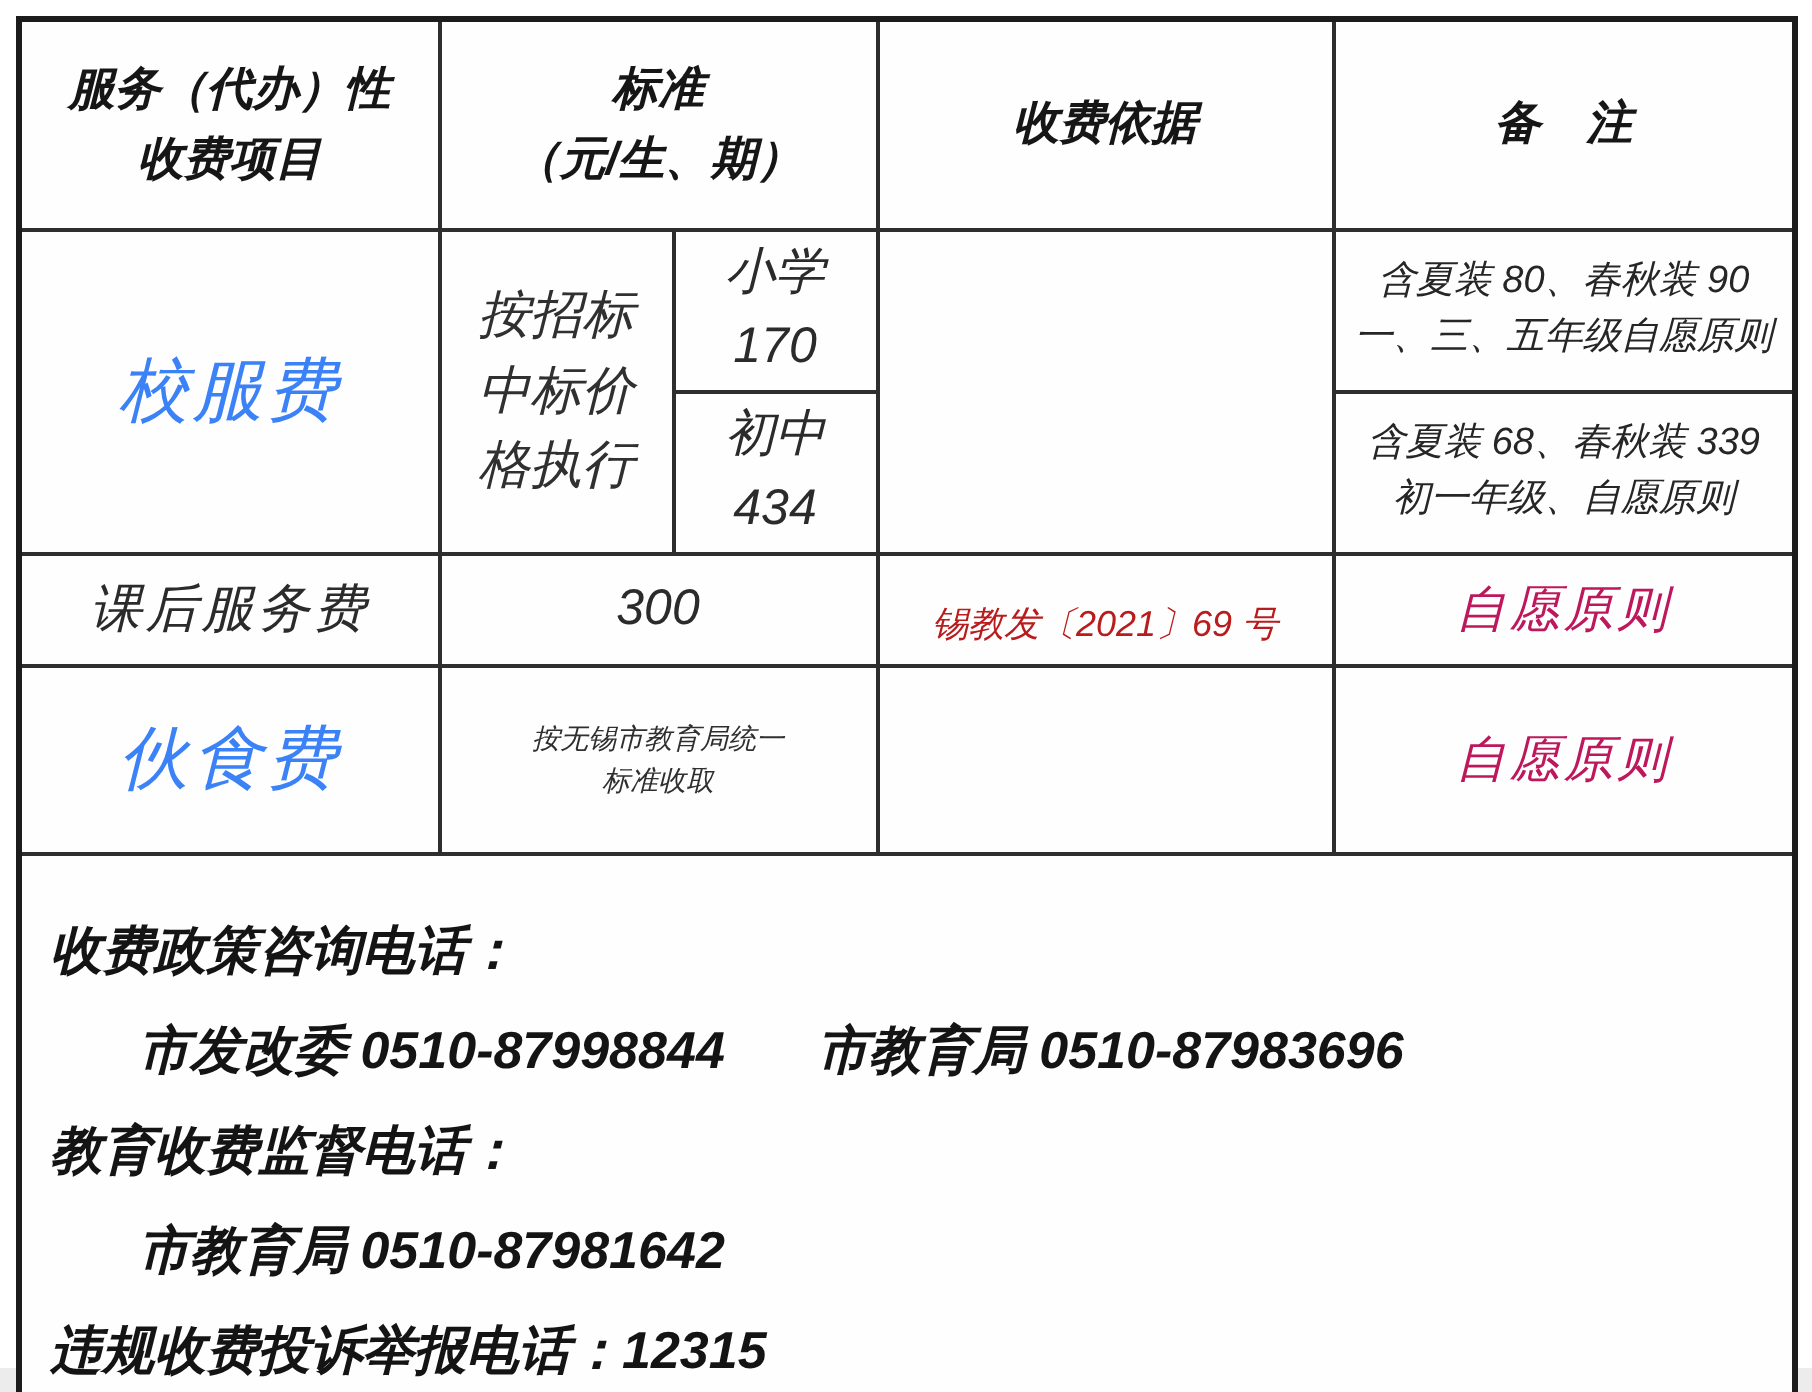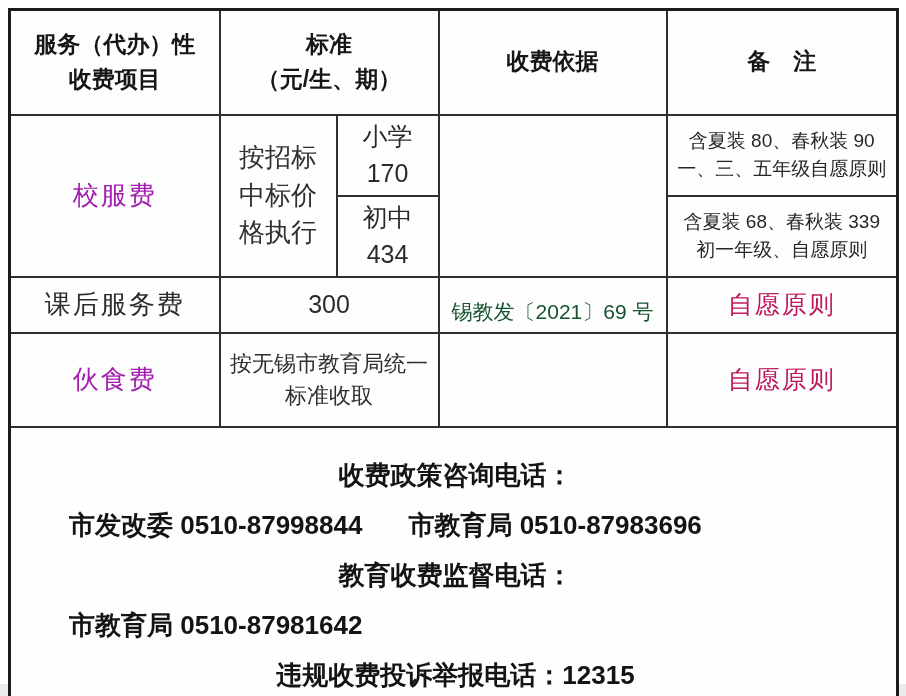--- a/index.html
+++ b/index.html
@@ -7,20 +7,21 @@
     width: 906px; height: 696px;
     background: #fbfbfb;
     font-family: "Liberation Sans", sans-serif;
     color: #1d1d1d;
     overflow: hidden;
   }
   .page {
     position: relative;
     width: 906px; height: 696px;
     background: linear-gradient(#ffffff 0 684px, #ececec 684px 696px);
+    font-style: italic;
   }
   table.fee-table {
     position: absolute;
     left: 8px; top: 8px;
     width: 888px;
     border-collapse: collapse;
     table-layout: fixed;
     border: 3px solid #1c1c1c;
     background: #fefefe;
   }
@@ -38,37 +39,37 @@
   .r-footer  { height: 270px; }
 
   .th {
     font-weight: bold;
     font-size: 23px;
     line-height: 1.55;
     color: #161616;
   }
   .ln { display: block; }
 
-  .item-muted { font-size: 26px; color: #a21caf; letter-spacing: 2px; }
+  .item-muted { font-size: 35px; color: #3b82f6; letter-spacing: 2px; }
   .item-dark  { font-size: 26px; color: #2b2b2b; letter-spacing: 2px; }
   .std-method { font-size: 26px; line-height: 1.45; color: #303030; padding: 0 7px; }
   .level-cell { font-size: 25px; line-height: 1.5; color: #2b2b2b; margin-left: 16px; }
   .std-val    { font-size: 25px; color: #2b2b2b; }
-  .std-text   { font-size: 22px; line-height: 1.45; color: #2f2f2f; }
-  .basis-cell { font-size: 21px; color: #14532d; padding-top: 16px; }
+  .std-text   { font-size: 14px; line-height: 1.45; color: #2f2f2f; }
+  .basis-cell { font-size: 18px; color: #b91c1c; padding-top: 16px; }
   .remark-sm  { font-size: 19px; line-height: 1.5; color: #262626; }
   .remark-vol { font-size: 25px; color: #be185d; letter-spacing: 2px; }
 
   .footer-cell {
     text-align: left;
     vertical-align: top;
     padding: 22px 10px 0 14px;
   }
   .f-line { display: block; height: 50px; line-height: 50px; font-size: 26px; color: #141414; white-space: nowrap; }
-  .f-title { font-weight: bold; text-align: center; }
+  .f-title { font-weight: bold; }
   .f-phones { padding-left: 44px; font-weight: bold; }
   .f-phone-gap { display: inline-block; width: 46px; }
 </style>
 </head>
 <body>
 
 <div class="page">
   <table class="fee-table">
     <colgroup>
       <col style="width:210px">

